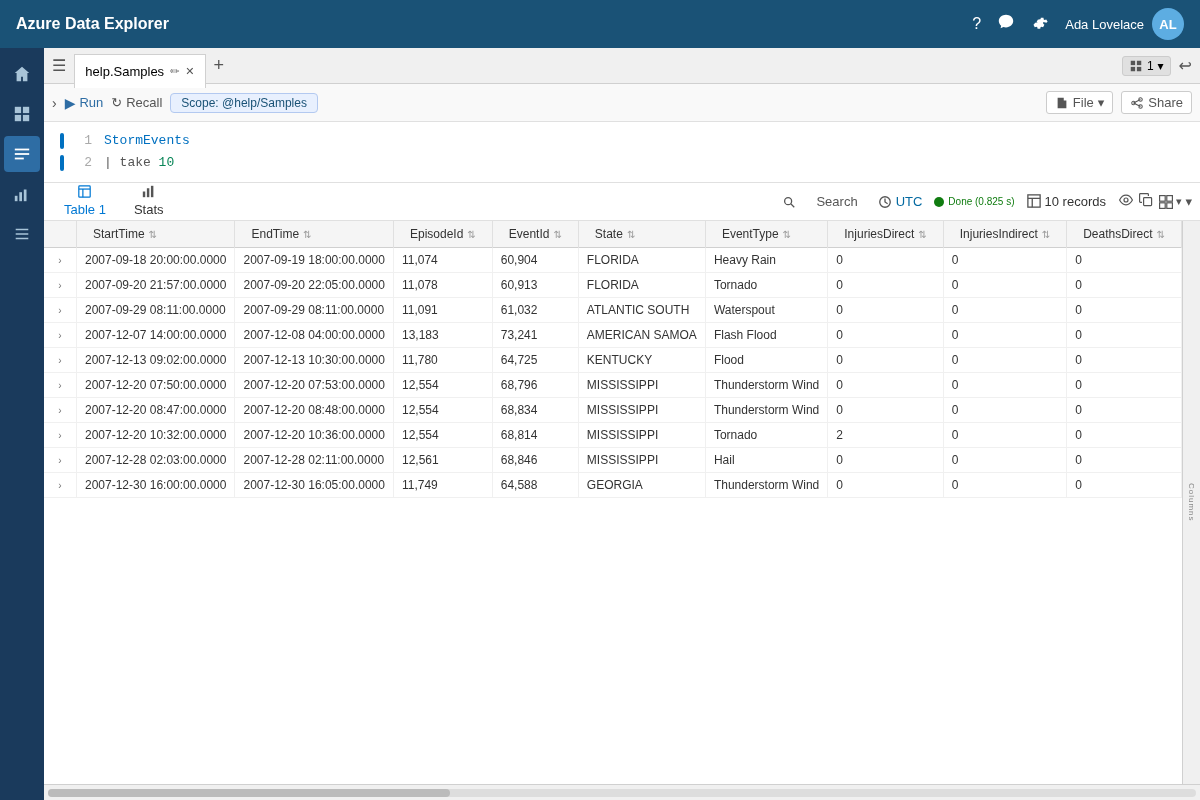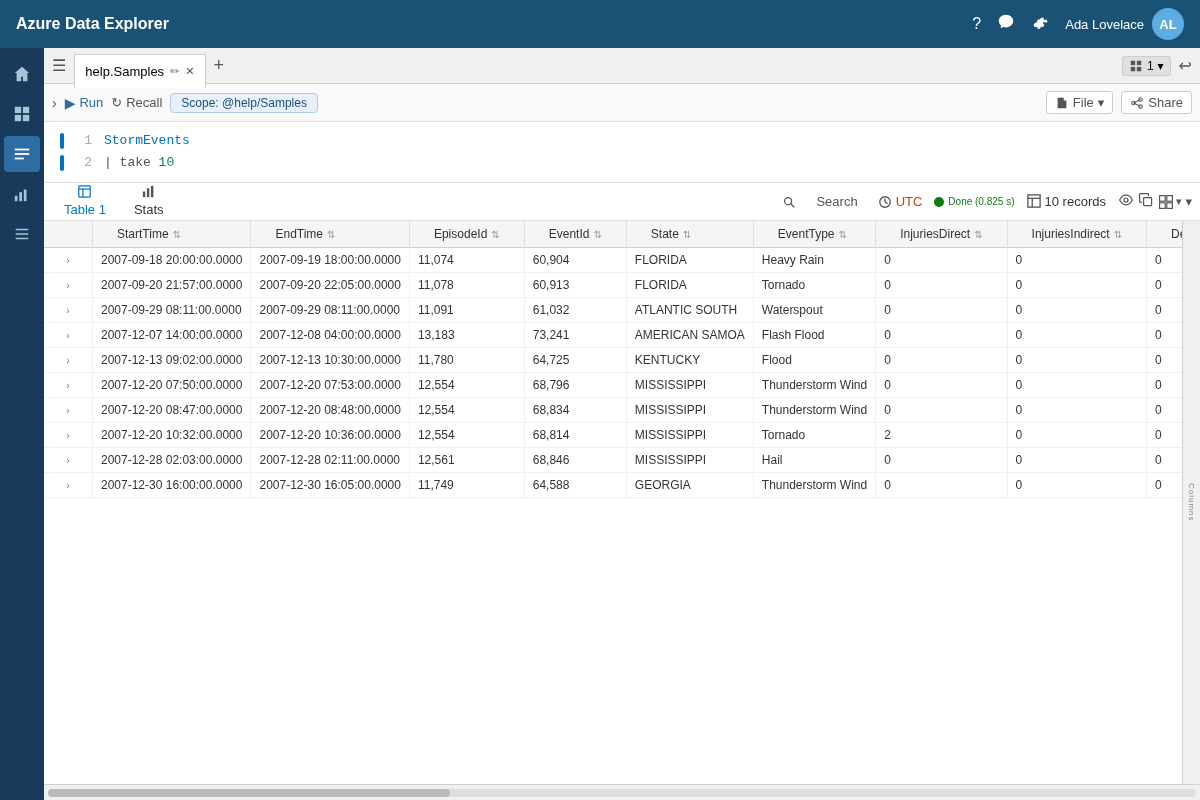--- a/index.html
+++ b/index.html
@@ -144,21 +144,21 @@
       padding: 6px 12px;
       cursor: pointer;
       font-size: 13px;
       color: #333;
       border-bottom: 2px solid transparent;
       flex-direction: column;
     }
     .tab-btn.active { border-bottom: 2px solid #0078d4; color: #0078d4; }
     .results-spacer { flex: 1; }
     .search-btn { display: flex; align-items: center; gap: 20px; color: #555; cursor: pointer; font-size: 13px; padding: 4px 8px; }
-    .utc-btn { display: flex; align-items: center; gap: 4px; color: #c2410c; cursor: pointer; font-size: 13px; padding: 4px 8px; }
+    .utc-btn { display: flex; align-items: center; gap: 4px; color: #0369a1; cursor: pointer; font-size: 13px; padding: 4px 8px; }
     .status-done { display: flex; align-items: center; gap: 4px; color: #107c10; font-size: 10px; }
     .status-dot { width: 10px; height: 10px; border-radius: 50%; background: #107c10; }
     .records-count { display: flex; gap: 4px; font-size: 13px; color: #333; padding: 4px 8px; }
     .eye-icon { color: #555; cursor: pointer; }
     .copy-icon { color: #555; cursor: pointer; }
     .view-toggle { display: flex; align-items: center; gap: 2px; cursor: pointer; }
     .chevron-down { color: #555; font-size: 11px; }
     .expand-results { color: #555; cursor: pointer; }
 
     
@@ -169,21 +169,21 @@
     }
     table {
       border-collapse: collapse;
       width: 100%;
       font-size: 12px;
     }
     thead { position: sticky; top: 0; background: #f5f5f5; z-index: 10; }
     thead tr { border-bottom: 1px solid #d0d0d0; }
     th {
       text-align: left;
-      padding: 6px 24px;
+      padding: 6px 16px;
       font-weight: 500;
       color: #333;
       border-right: 1px solid #e0e0e0;
       white-space: nowrap;
       background: #f5f5f5;
     }
     th .col-header { display: flex; align-items: center; gap: 4px; }
     th .sort-icon { color: #999; font-size: 10px; }
     td {
       padding: 5px 8px;

